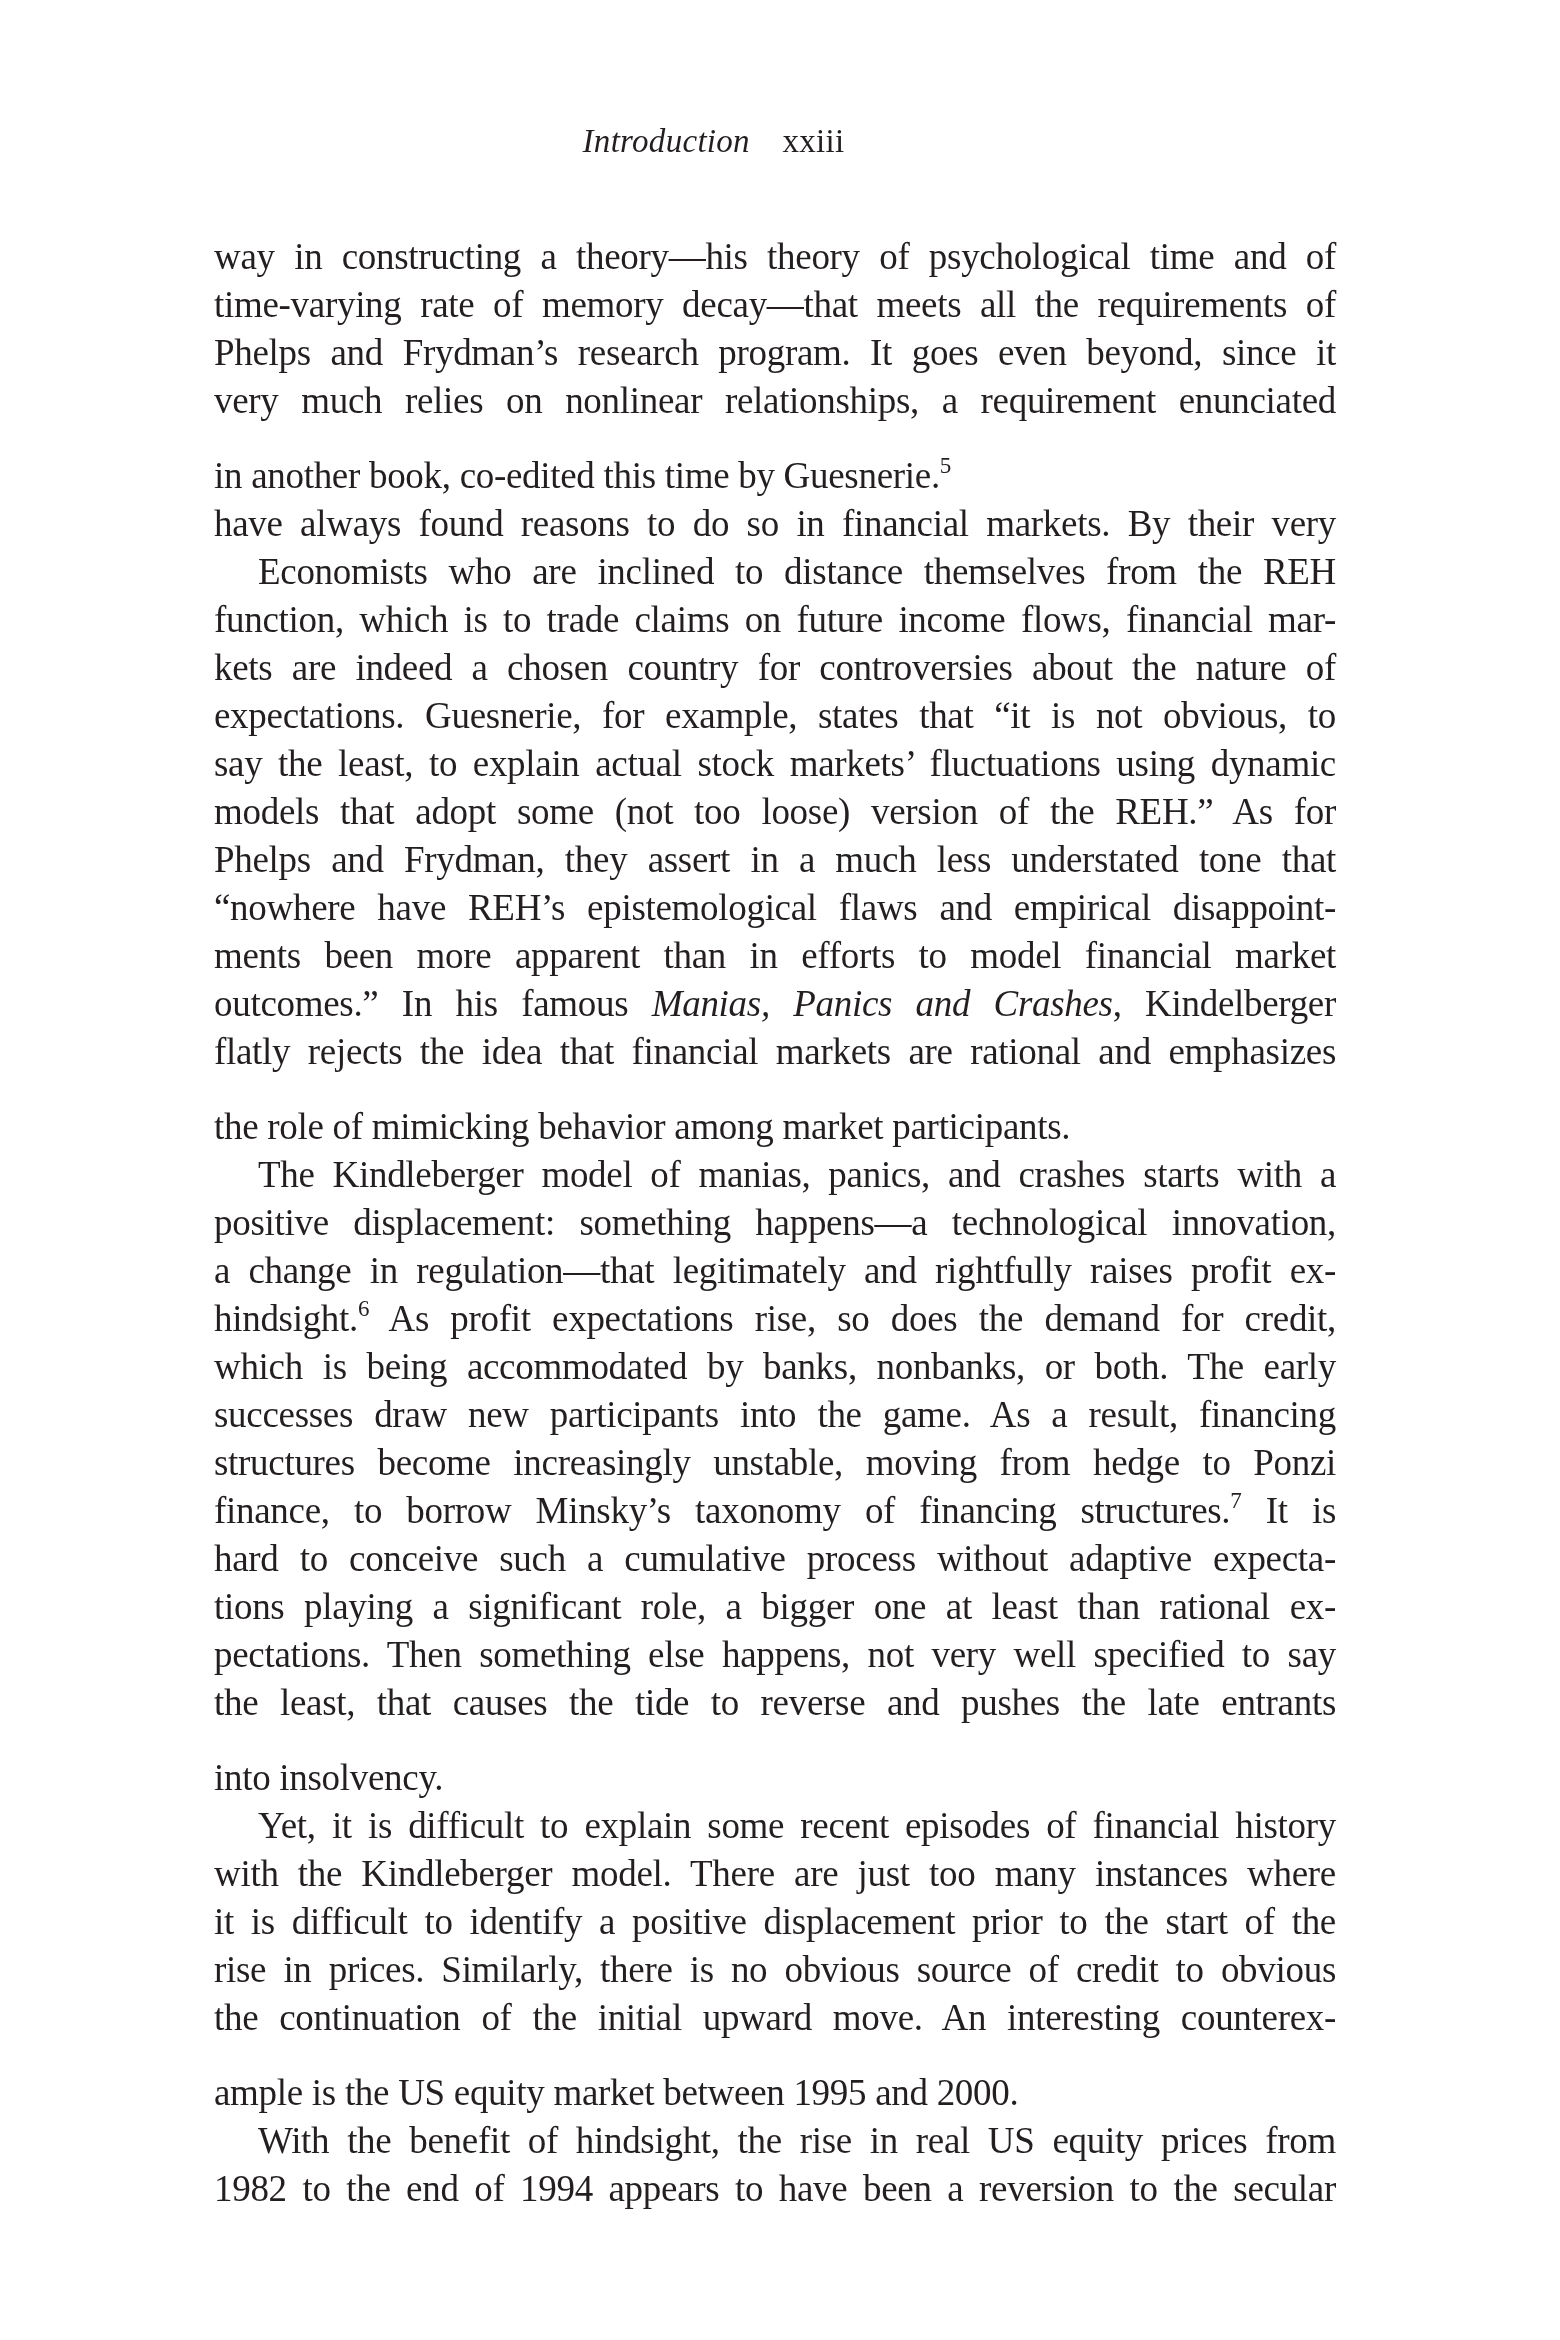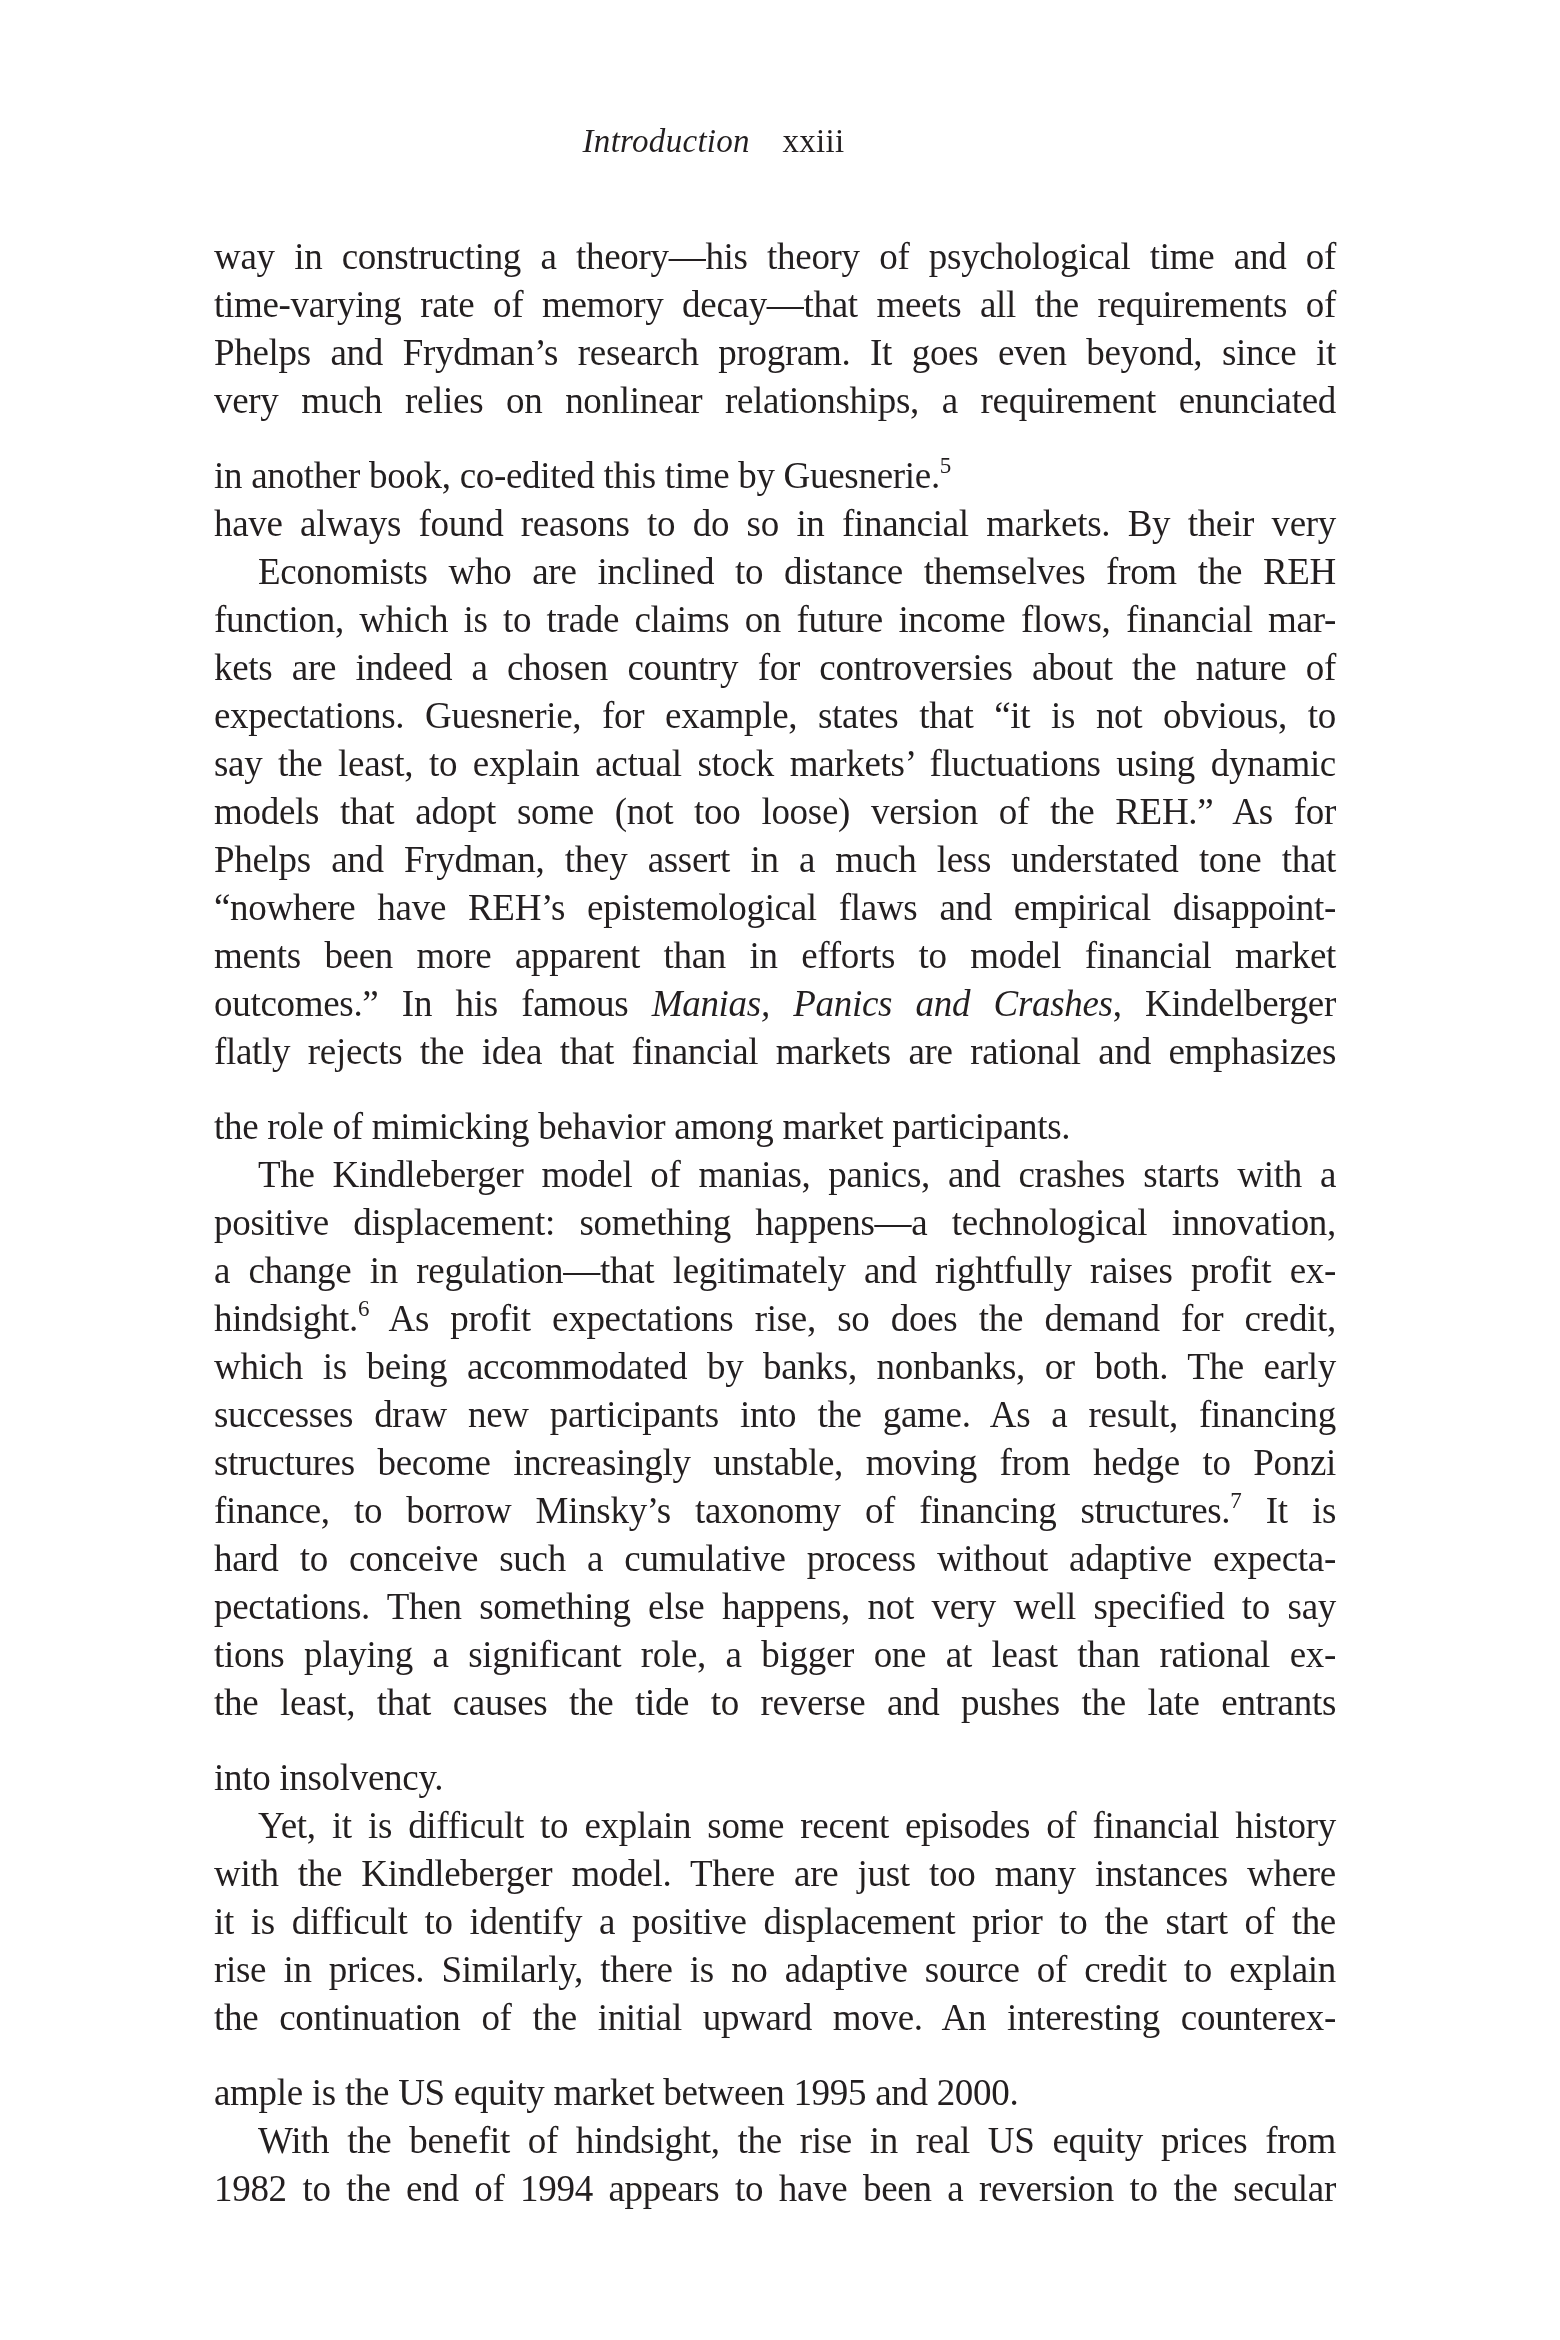--- a/index.html
+++ b/index.html
@@ -102,31 +102,31 @@
   <div>
     <span class="line indent">The Kindleberger model of manias, panics, and crashes starts with a</span>
     <span class="line">positive displacement: something happens—a technological innovation,</span>
     <span class="line">a change in regulation—that legitimately and rightfully raises profit ex-</span>
     <span class="line"><span>hindsight.</span><sup class="fn">6</sup><span> As profit expectations rise, so does the demand for credit,</span></span>
     <span class="line">which is being accommodated by banks, nonbanks, or both. The early</span>
     <span class="line">successes draw new participants into the game. As a result, financing</span>
     <span class="line">structures become increasingly unstable, moving from hedge to Ponzi</span>
     <span class="line"><span>finance, to borrow Minsky’s taxonomy of financing structures.</span><sup class="fn">7</sup><span> It is</span></span>
     <span class="line">hard to conceive such a cumulative process without adaptive expecta-</span>
+    <span class="line">tions playing a significant role, a bigger one at least than rational ex-</span>
     <span class="line">pectations. Then something else happens, not very well specified to say</span>
-    <span class="line">tions playing a significant role, a bigger one at least than rational ex-</span>
     <span class="line">the least, that causes the tide to reverse and pushes the late entrants</span>
     <span class="line last">into insolvency.</span>
   </div>
 
   <div>
     <span class="line indent">Yet, it is difficult to explain some recent episodes of financial history</span>
     <span class="line">with the Kindleberger model. There are just too many instances where</span>
     <span class="line">it is difficult to identify a positive displacement prior to the start of the</span>
-    <span class="line">rise in prices. Similarly, there is no adaptive source of credit to explain</span>
+    <span class="line">rise in prices. Similarly, there is no obvious source of credit to obvious</span>
     <span class="line">the continuation of the initial upward move. An interesting counterex-</span>
     <span class="line last">ample is the US equity market between 1995 and 2000.</span>
   </div>
 
   <div>
     <span class="line indent">With the benefit of hindsight, the rise in real US equity prices from</span>
     <span class="line">1982 to the end of 1994 appears to have been a reversion to the secular</span>
   </div>
 
 </div>

